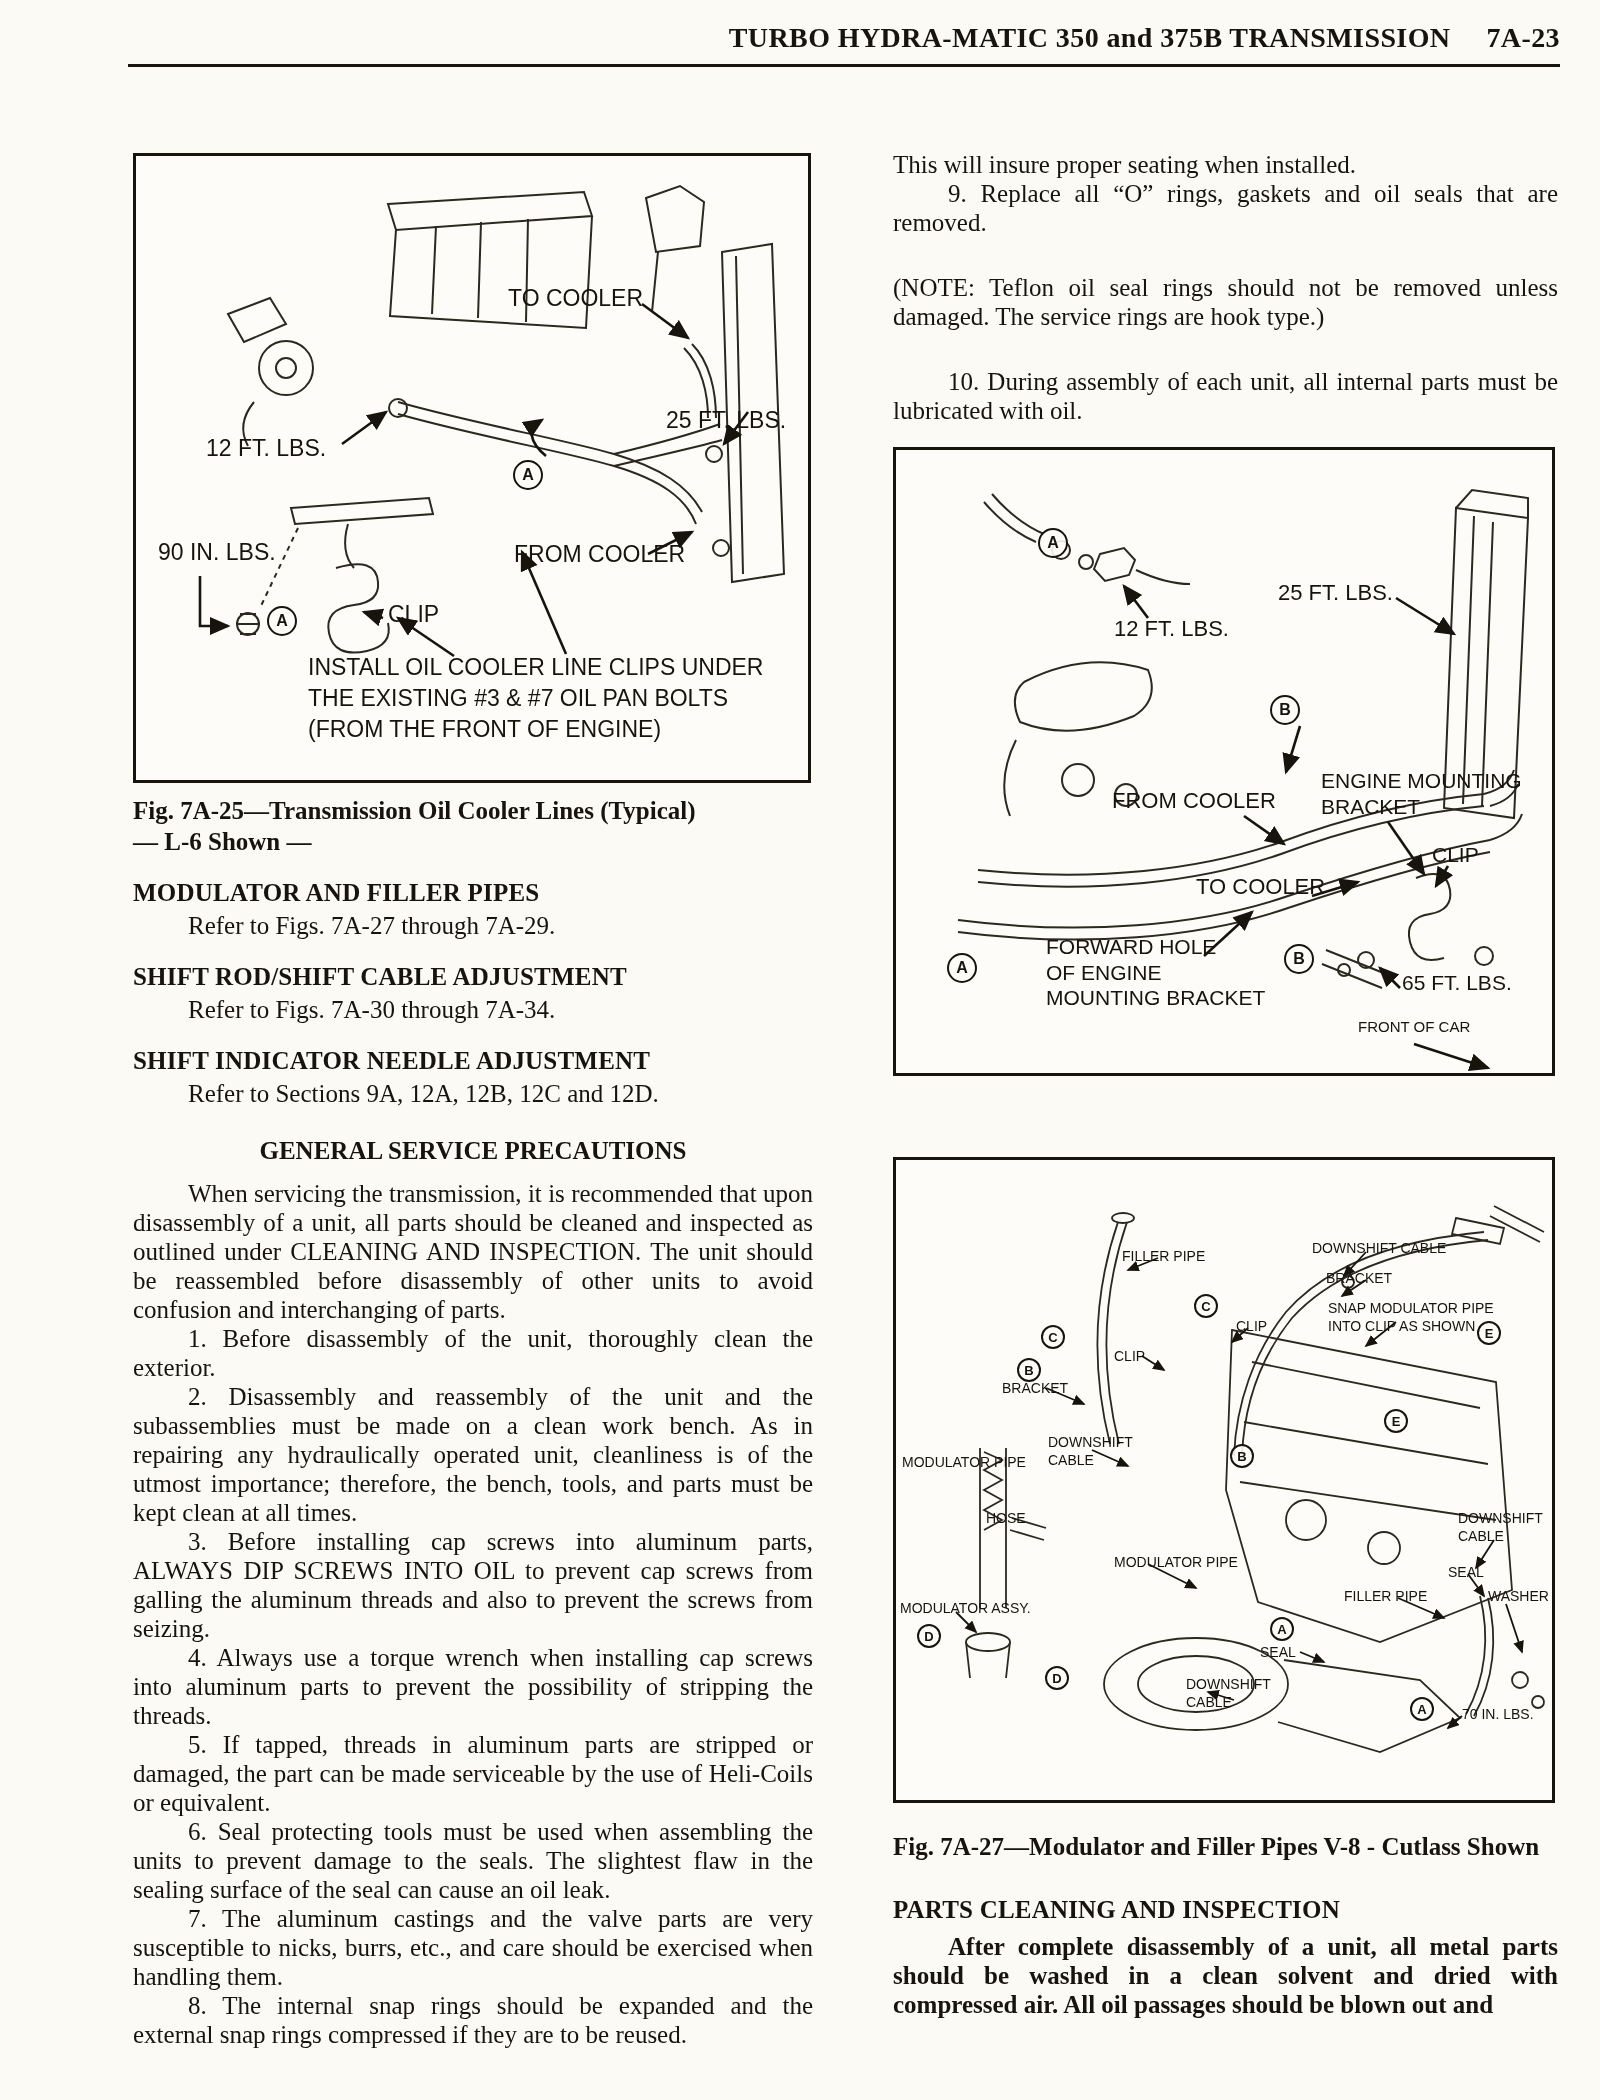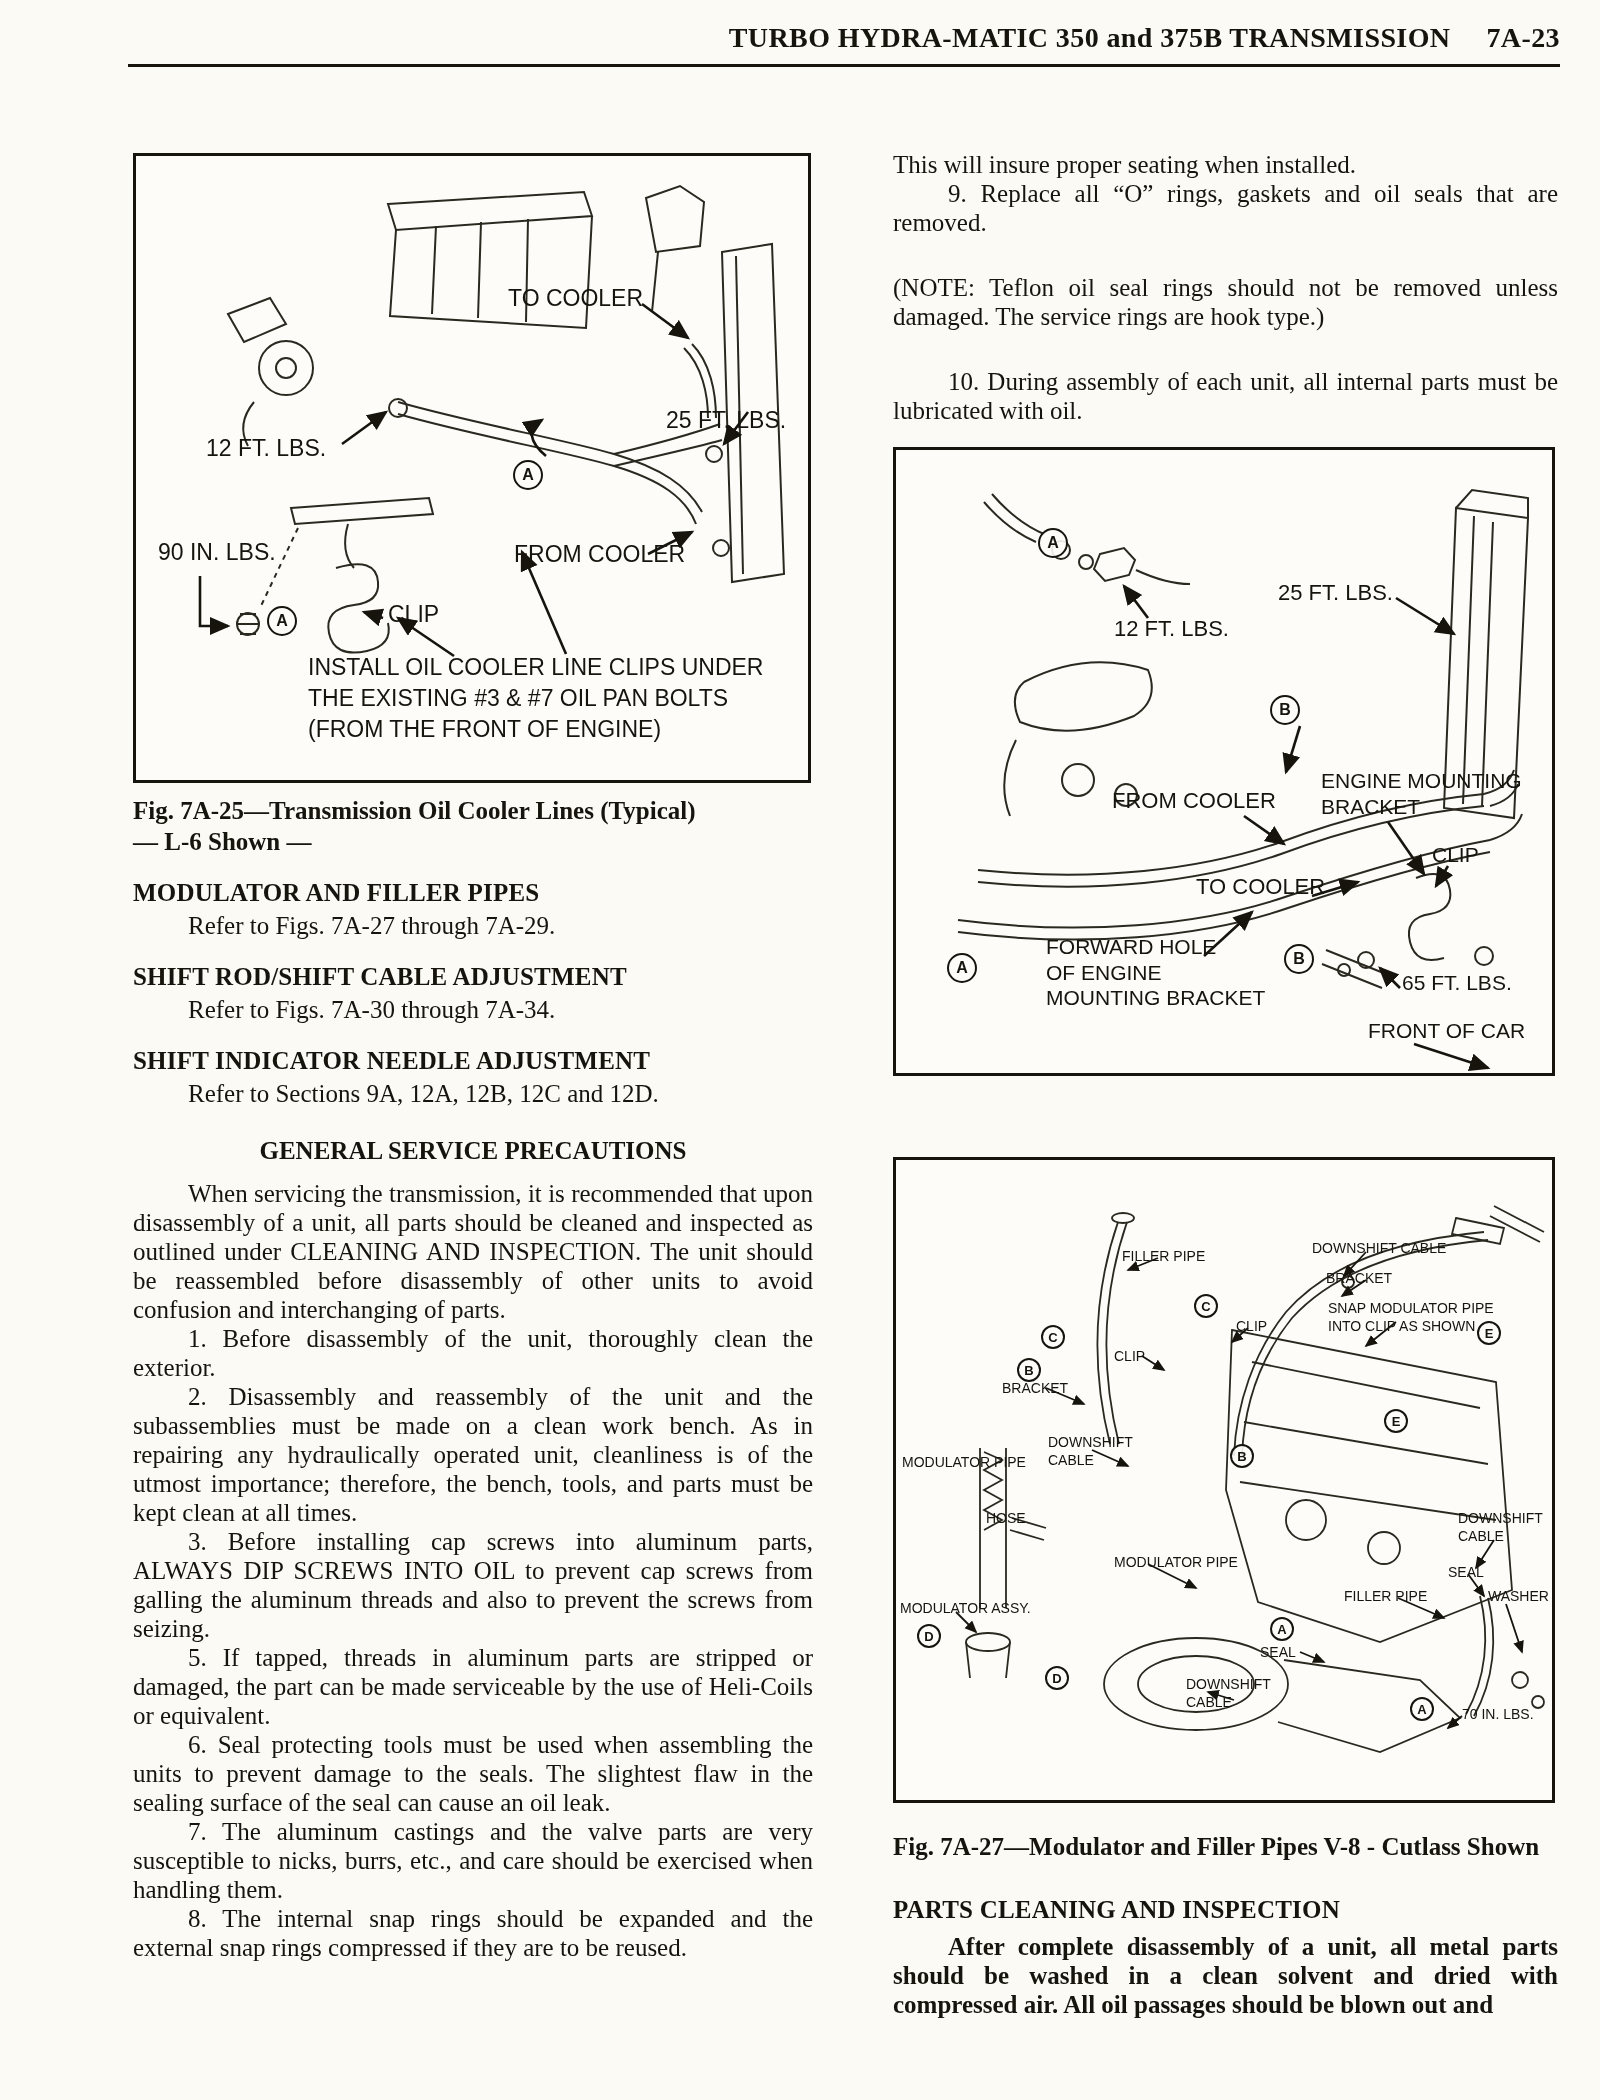--- a/index.html
+++ b/index.html
@@ -131,20 +131,21 @@
     <h3 class="schead">SHIFT INDICATOR NEEDLE ADJUSTMENT</h3>
     <div class="refer">Refer to Sections 9A, 12A, 12B, 12C and 12D.</div>
 
     <div class="centerhead">GENERAL SERVICE PRECAUTIONS</div>
 
     <div class="bodytext">
       <p>When servicing the transmission, it is recommended that upon disassembly of a unit, all parts should be cleaned and inspected as outlined under CLEANING AND INSPECTION. The unit should be reassembled before disassembly of other units to avoid confusion and interchanging of parts.</p>
       <p>1. Before disassembly of the unit, thoroughly clean the exterior.</p>
       <p>2. Disassembly and reassembly of the unit and the subassemblies must be made on a clean work bench. As in repairing any hydraulically operated unit, cleanliness is of the utmost importance; therefore, the bench, tools, and parts must be kept clean at all times.</p>
       <p>3. Before installing cap screws into aluminum parts, ALWAYS DIP SCREWS INTO OIL to prevent cap screws from galling the aluminum threads and also to prevent the screws from seizing.</p>
+      <p>4. Always use a torque wrench when installing cap screws into aluminum parts to prevent the possibility of stripping the threads.</p>
       <p>5. If tapped, threads in aluminum parts are stripped or damaged, the part can be made serviceable by the use of Heli-Coils or equivalent.</p>
       <p>6. Seal protecting tools must be used when assembling the units to prevent damage to the seals. The slightest flaw in the sealing surface of the seal can cause an oil leak.</p>
       <p>7. The aluminum castings and the valve parts are very susceptible to nicks, burrs, etc., and care should be exercised when handling them.</p>
       <p>8. The internal snap rings should be expanded and the external snap rings compressed if they are to be reused.</p>
     </div>
   </div>
 
   <div class="col-right">
 
     <p class="txt noindent">This will insure proper seating when installed.</p>
@@ -206,21 +207,21 @@
       <div class="flabel" style="left:425px;top:318px;font-size:21px;">ENGINE MOUNTING
 BRACKET</div>
       <div class="flabel" style="left:536px;top:392px;font-size:21px;">CLIP</div>
       <div class="flabel" style="left:300px;top:424px;font-size:22px;">TO COOLER</div>
       <div class="callout" style="left:51px;top:503px;">A</div>
       <div class="flabel" style="left:150px;top:484px;font-size:21px;">FORWARD HOLE
 OF ENGINE
 MOUNTING BRACKET</div>
       <div class="callout" style="left:388px;top:494px;">B</div>
       <div class="flabel" style="left:506px;top:520px;font-size:21px;">65 FT. LBS.</div>
-      <div class="flabel" style="left:472px;top:568px;font-size:21px;">FRONT OF CAR</div>
+      <div class="flabel" style="left:462px;top:568px;font-size:15px;">FRONT OF CAR</div>
     </div>
 
 
     <div class="figbox fig27box" style="width:662px;height:646px;">
       <svg viewBox="0 0 662 646" width="662" height="646">
         <defs>
             <marker id="ah27" markerWidth="8" markerHeight="8" refX="6" refY="3" orient="auto">
               <path d="M0,0L7,3L0,6Z" fill="#17140e"></path>
             </marker>
           </defs>

